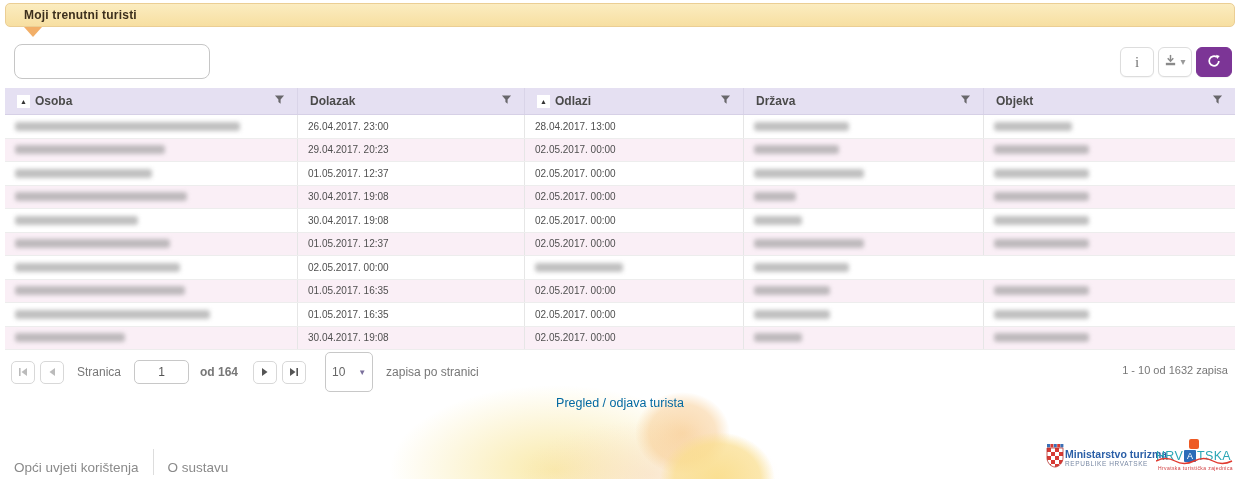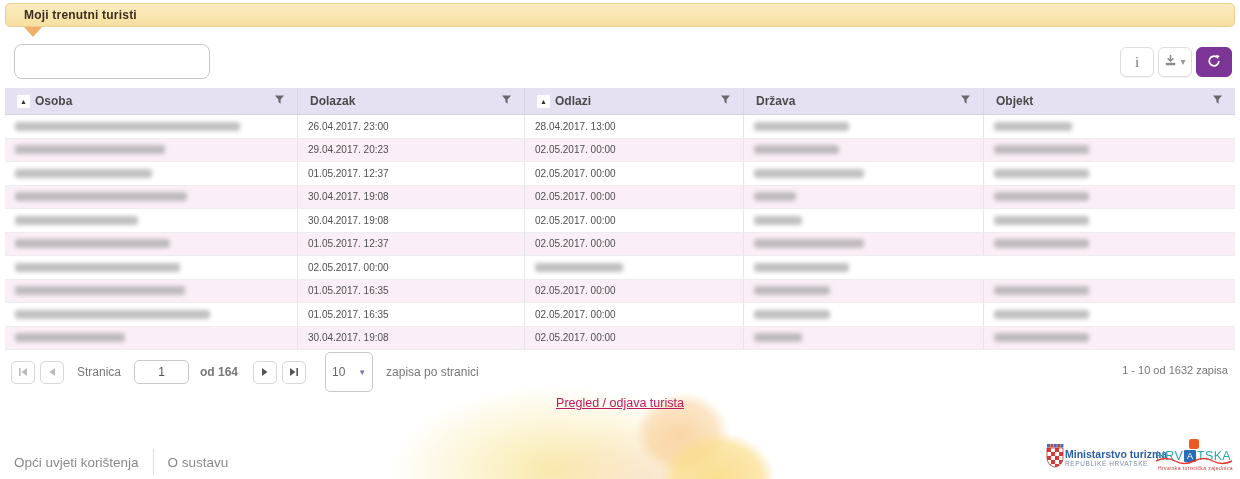--- a/index.html
+++ b/index.html
@@ -73,24 +73,24 @@
   #of-label { margin:0 10px 0 6px;font-weight:bold; }
   #size-select { width:48px; height:40px; border:1px solid #C8C8C8; border-radius:5px; background:#fff;
                  display:flex; align-items:center; justify-content:space-between;
                  padding:0 6px; margin-left:14px; cursor:pointer; color:#666; }
   #size-select .arr { font-size:8px; color:#7A6F9B; }
   #size-label { margin-left:8px; }
   #range-label { position:absolute; right:12px; top:364px; font-size:11px; color:#777; z-index:2; }
 
   
   #action-link-wrap { position:absolute; left:0; right:0; top:393px; text-align:center; z-index:2; }
-  #action-link { font-size:12.5px; color:#be185d; text-decoration:underline; cursor:pointer; }
-
-  
-  #footer-links { position:absolute; left:14px; top:449px; display:flex; align-items:center;
+  #action-link { font-size:12.5px; color:#0369a1; cursor:pointer; }
+
+  
+  #footer-links { position:absolute; left:14px; top:449px; display:flex; align-items:flex-end;
                   gap:14px; z-index:2; font-size:13.5px; color:#8A8A8A; }
   .flink { cursor:pointer; }
   .fdiv { width:1px; height:26px; background:#DDD; }
 
   #ministry-logo { position:absolute; left:1045px; top:444px; display:flex; gap:0;
                    align-items:center; z-index:2; }
   #ministry-text .l1 { font-size:10.5px; font-weight:bold; color:#2B5FA7; line-height:11px; }
   #ministry-text .l2 { font-size:6.5px; color:#7A8AA5; letter-spacing:.6px; line-height:8px; }
 
   #htz-logo { position:absolute; left:1156px; top:441px; width:80px; height:34px; z-index:2; }

